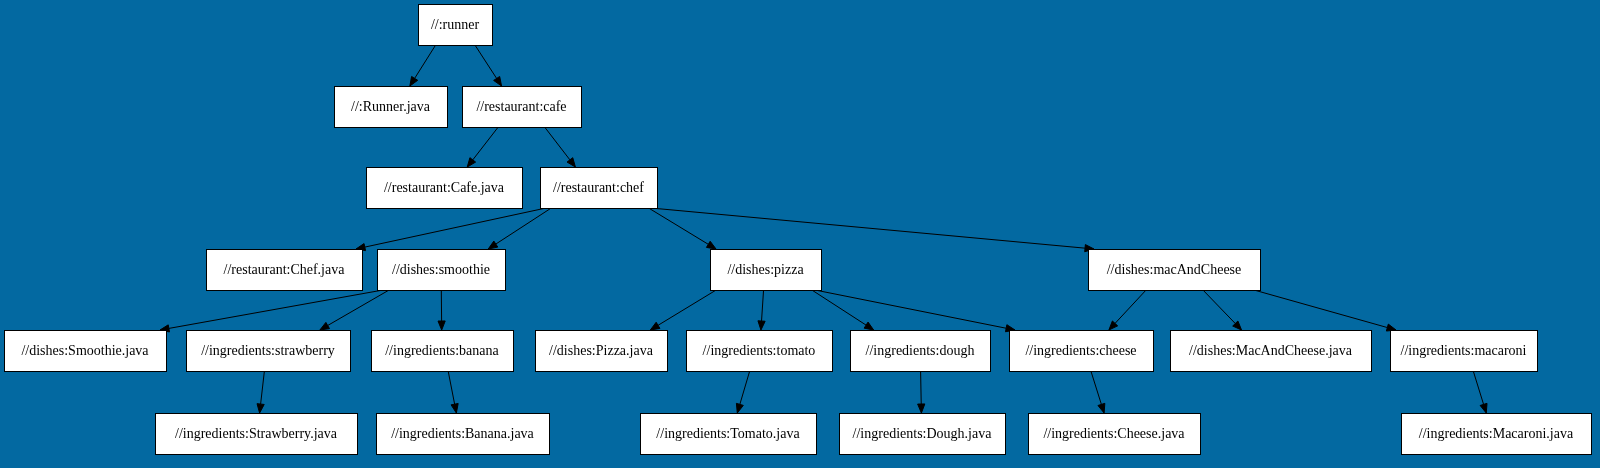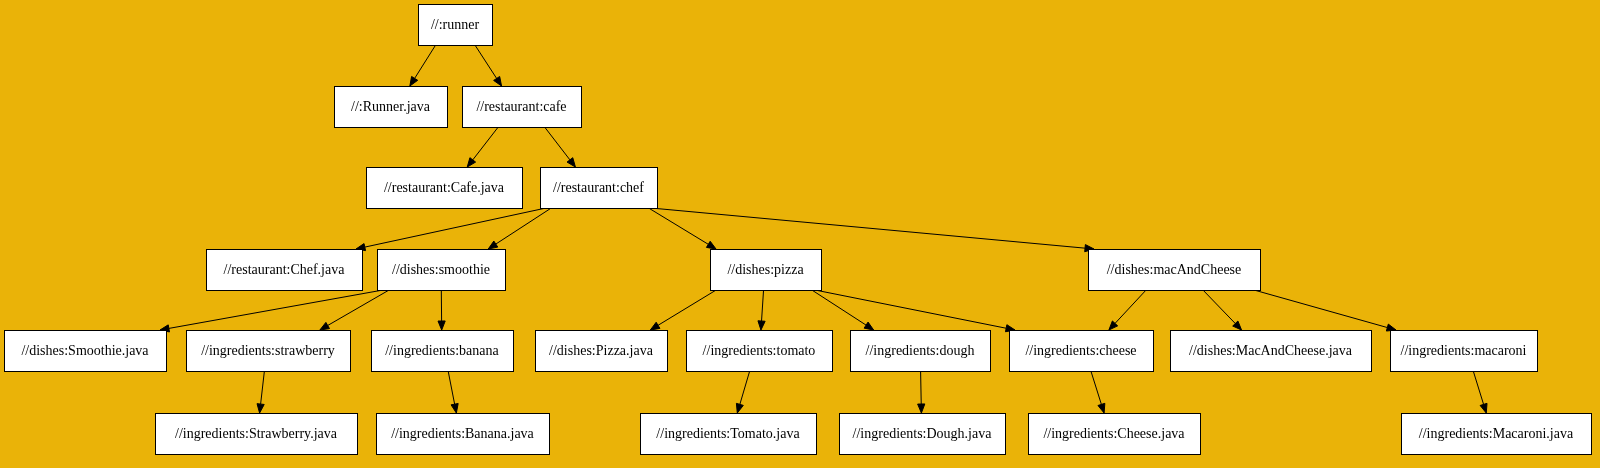--- a/index.html
+++ b/index.html
@@ -4,21 +4,21 @@
 <style>
   html, body {
     margin: 0;
     padding: 0;
     background: #ffffff;
   }
   #canvas {
     position: relative;
     width: 1600px;
     height: 468px;
-    background: #eab308;
+    background: #0369a1;
     font-family: "Liberation Serif", "DejaVu Serif", serif;
     overflow: hidden;
   }
   svg#graph {
     position: absolute;
     left: 0;
     top: 0;
     width: 1600px;
     height: 468px;
   }

